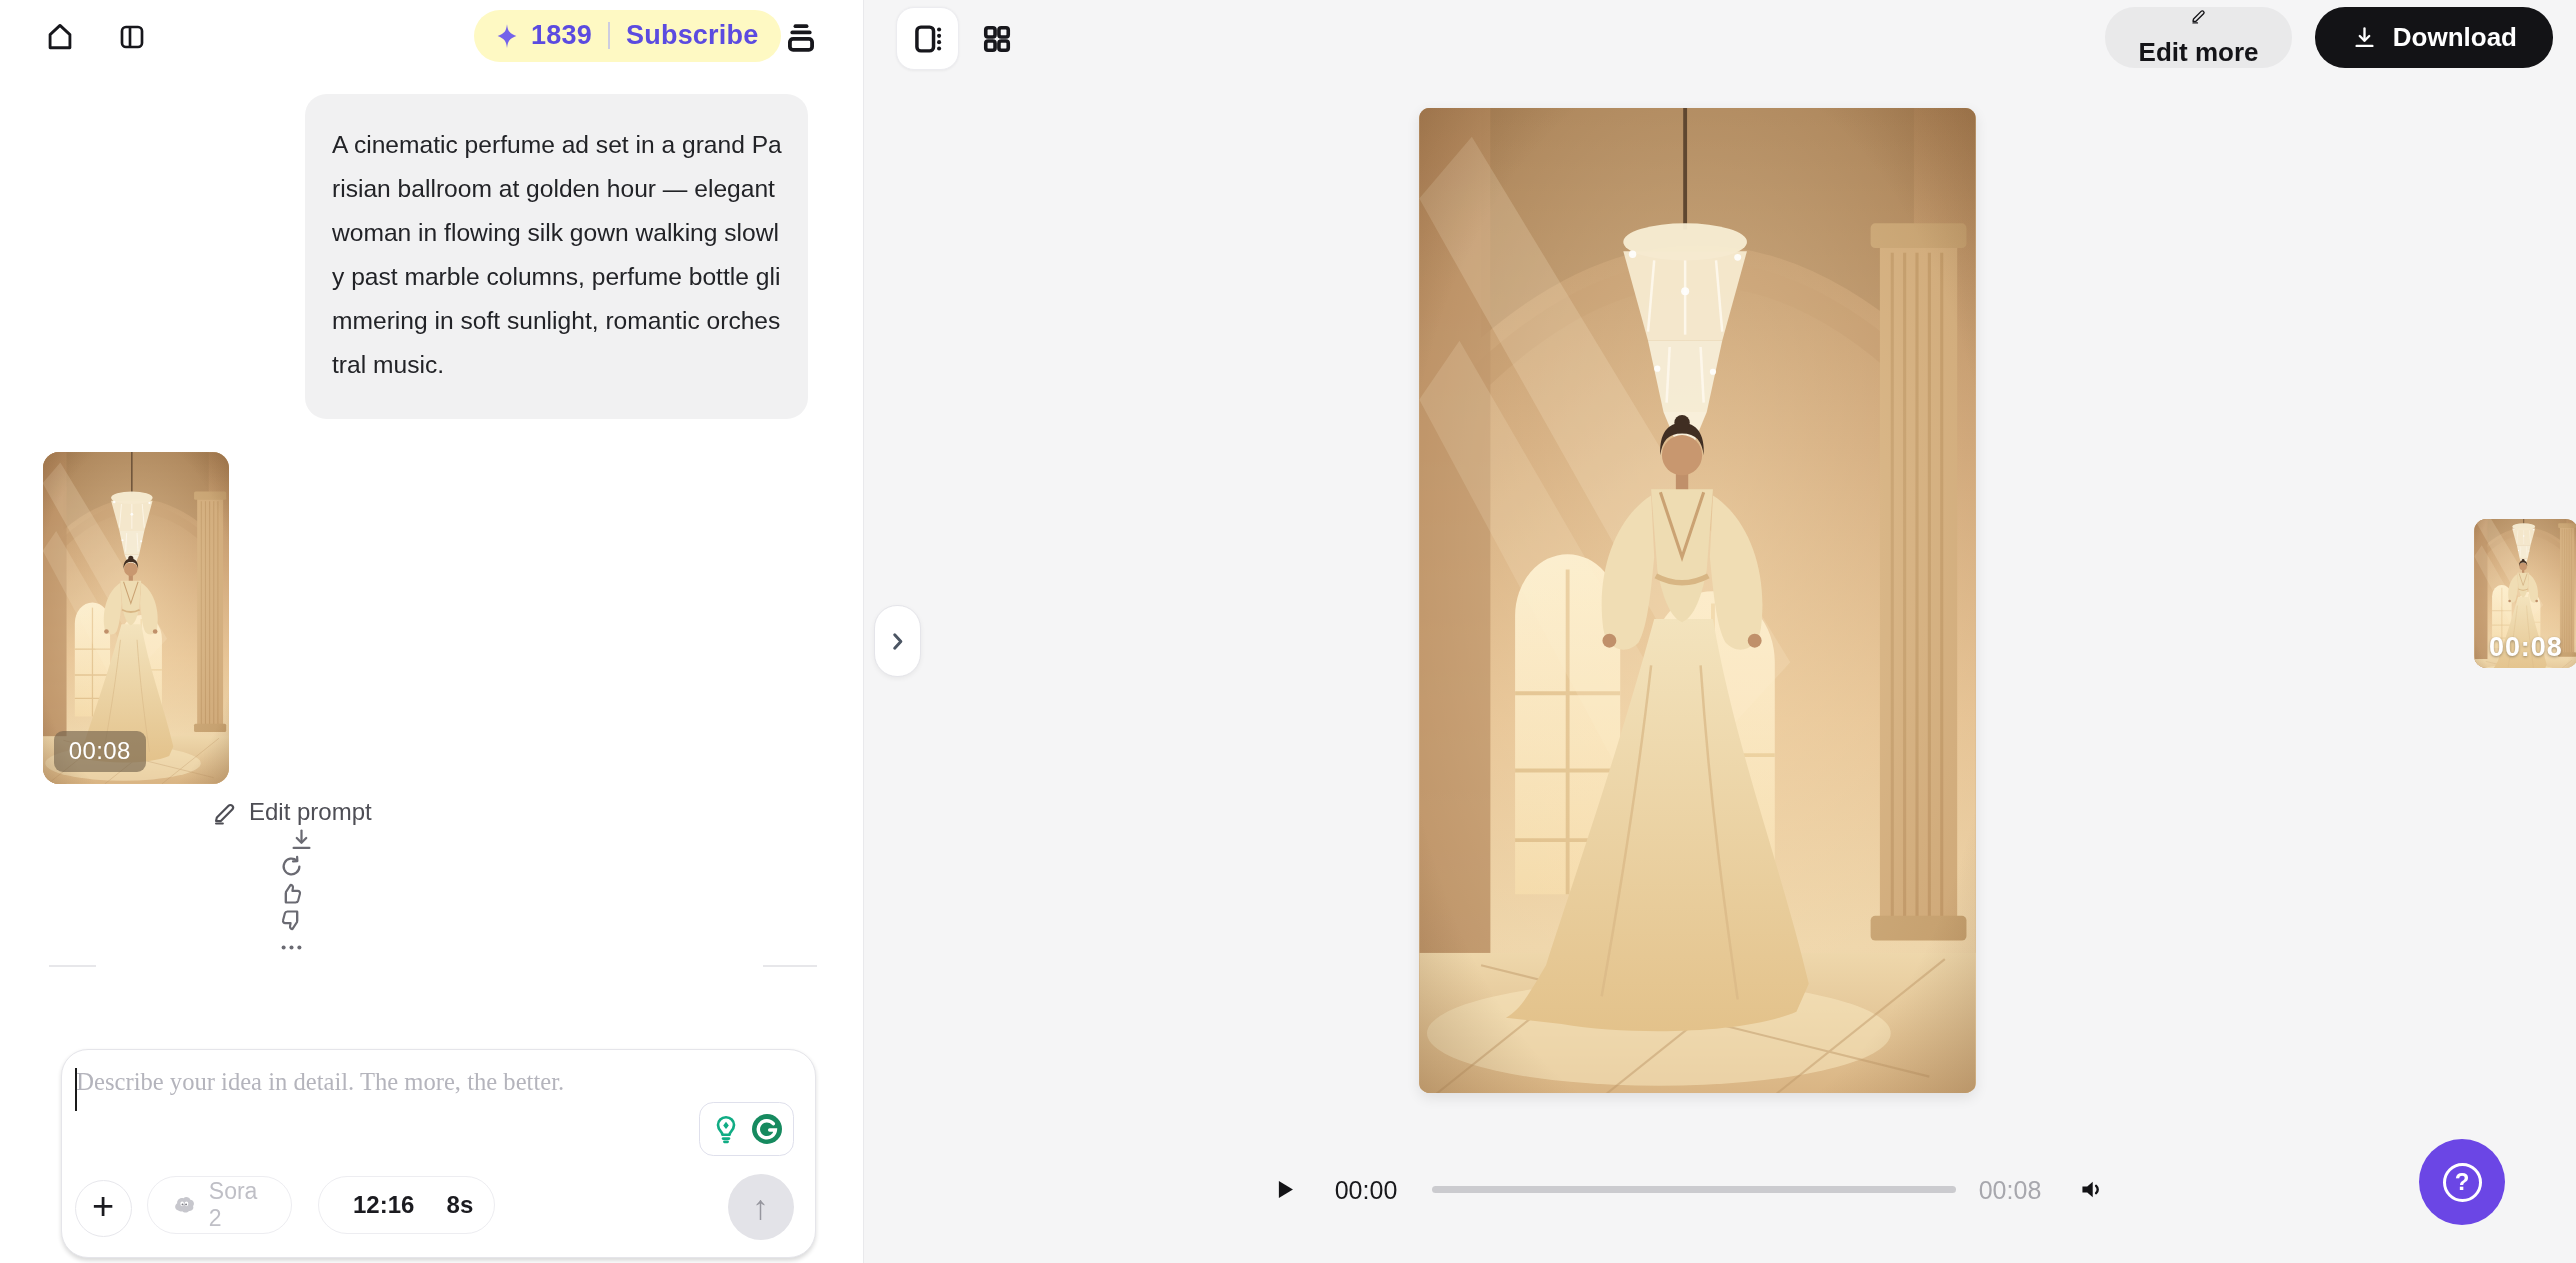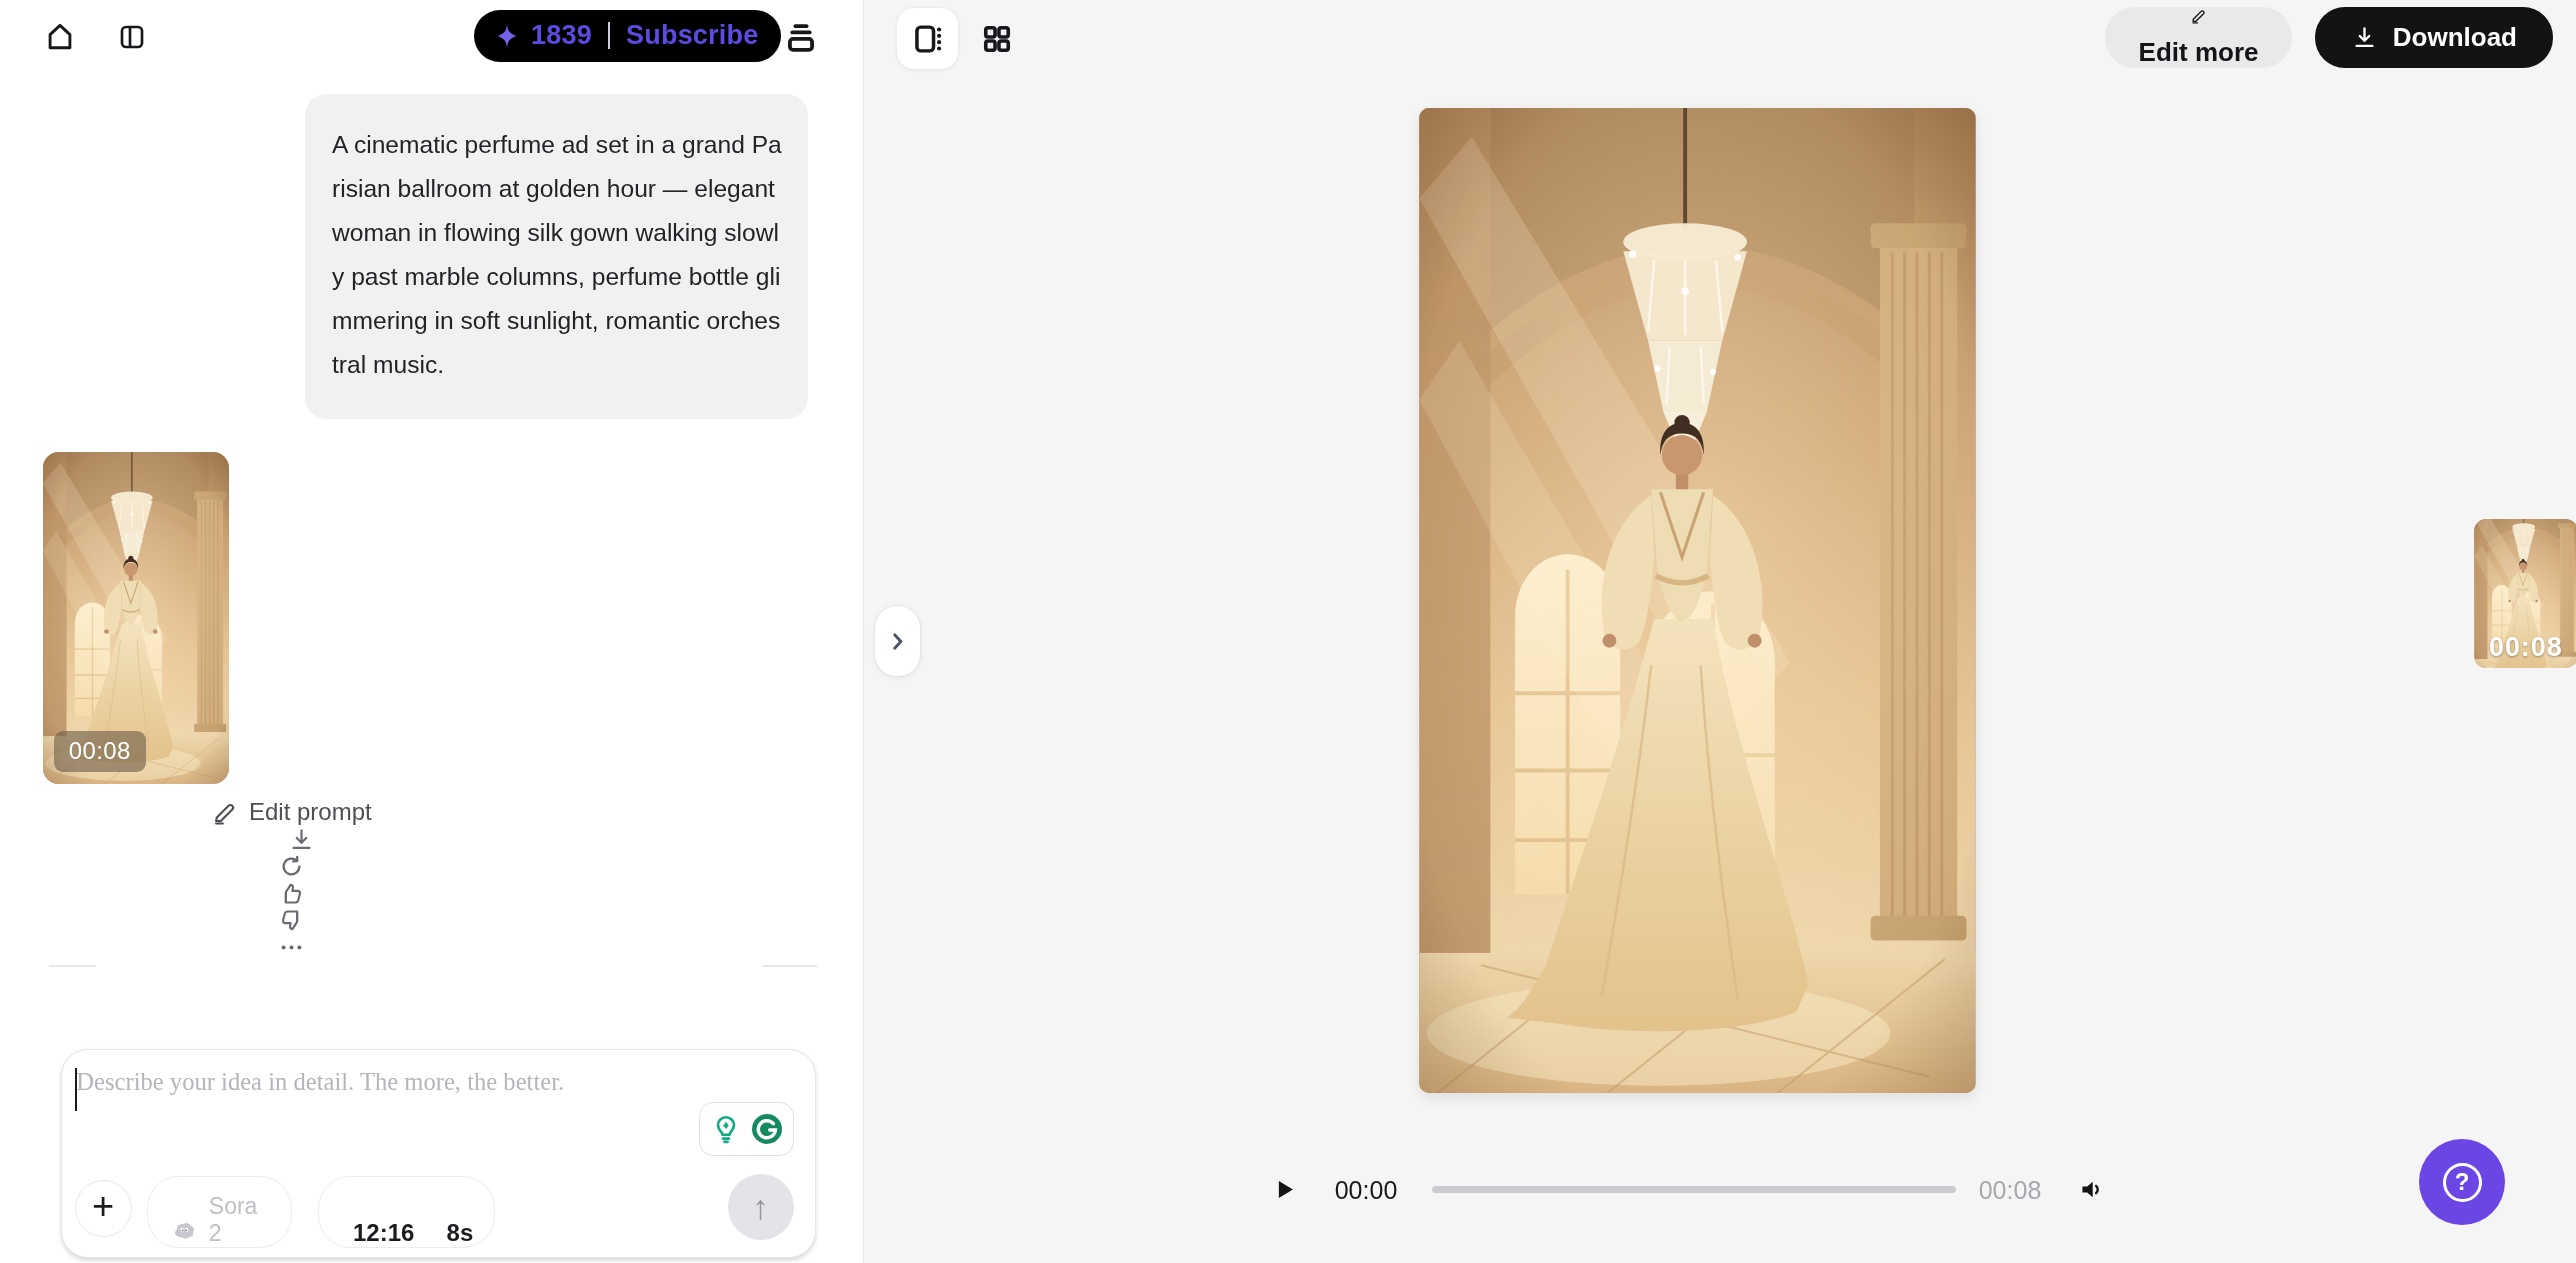--- a/index.html
+++ b/index.html
@@ -9,21 +9,21 @@
   
   .left-panel { position:absolute; left:0; top:0; width:863px; height:1264px; background:#ffffff; }
 
   .lp-topbar { position:absolute; left:0; top:0; width:863px; height:73px; }
   .icon-btn { display:flex; align-items:center; justify-content:center; cursor:pointer; background:transparent; border:none; }
   .home-btn { position:absolute; left:39px; top:16px; width:41px; height:41px; }
   .panelclose-btn { position:absolute; left:111px; top:16px; width:41px; height:41px; }
   .stack-btn { position:absolute; left:777px; top:14.3px; width:47px; height:47px; }
 
   .credits-badge { position:absolute; left:474px; top:9.8px; height:52px; padding:0 23px 0 18px;
-    background:#000000; border-radius:26px; display:flex; align-items:center; gap:9px; cursor:pointer; }
+    background:#fef9c3; border-radius:26px; display:flex; align-items:center; gap:9px; cursor:pointer; }
   .credits-badge .num, .credits-badge .sub { font-size:27px; font-weight:700; color:#5b4be0; letter-spacing:0.2px; }
   .credits-badge .vdiv { width:1.8px; height:27px; background:#cdcde0; margin:0 7.2px; }
 
   
   .prompt-bubble { position:absolute; left:305px; top:94px; width:503px; border-radius:21.5px;
     background:#f1f1f2; padding:29px 25px 32px 27px; }
   .prompt-text { font-size:24.6px; line-height:44px; color:#222327; word-break:break-all; }
 
   
   .gen-thumb { position:absolute; left:43px; top:452px; width:186px; height:332px; border-radius:16px;
@@ -54,22 +54,22 @@
   .caret { position:absolute; left:12.5px; top:18px; width:2.7px; height:43px; background:#1a1a1a; }
 
   .grammarly-box { position:absolute; left:637px; top:52px; width:95px; height:54px; background:#fff;
     border:1.8px solid #dfe0ec; border-radius:14.3px; display:flex; align-items:center; justify-content:center; gap:3.6px; }
   .grammarly-box .gico { width:38px; height:38px; display:flex; align-items:center; justify-content:center; cursor:pointer; }
 
   .composer-row { position:absolute; left:0; top:126px; width:100%; height:66px; }
   .plus-btn { position:absolute; left:12.5px; top:3.6px; width:57px; height:57px; border-radius:50%;
     border:1.8px solid #e7e7ec; background:#fff; font-size:38px; font-weight:300; color:#1b1b20;
     display:flex; align-items:center; justify-content:center; cursor:pointer; line-height:1; padding-bottom:3.6px; }
-  .pill { position:absolute; top:0; height:72px; border:1.8px solid #ededf1; border-radius:32px; background:#fff;
-    display:flex; align-items:flex-end; cursor:pointer; }
+  .pill { position:absolute; top:0; height:58px; border:1.8px solid #ededf1; border-radius:32px; background:#fff;
+    display:flex; align-items:center; cursor:pointer; }
   .model-pill { left:85px; width:145px; padding:0 21.5px; gap:10.7px; }
   .model-pill .label { font-size:23px; color:#bfbfc6; font-weight:500; }
   .settings-pill { left:256px; width:177px; padding:0 21.5px; gap:12.5px; }
   .settings-pill .val { font-size:24px; font-weight:600; color:#1b1b20; }
   .settings-pill .pdiv { width:1.8px; height:27px; background:#e2e2e8; margin:0 3.6px; }
   .send-btn { position:absolute; right:21.5px; top:-1.8px; width:66px; height:66px; border-radius:50%;
     background:#e3e3e8; border:none; display:flex; align-items:center; justify-content:center;
     font-size:34px; font-weight:700; color:#96969e; cursor:pointer; }
 
   

